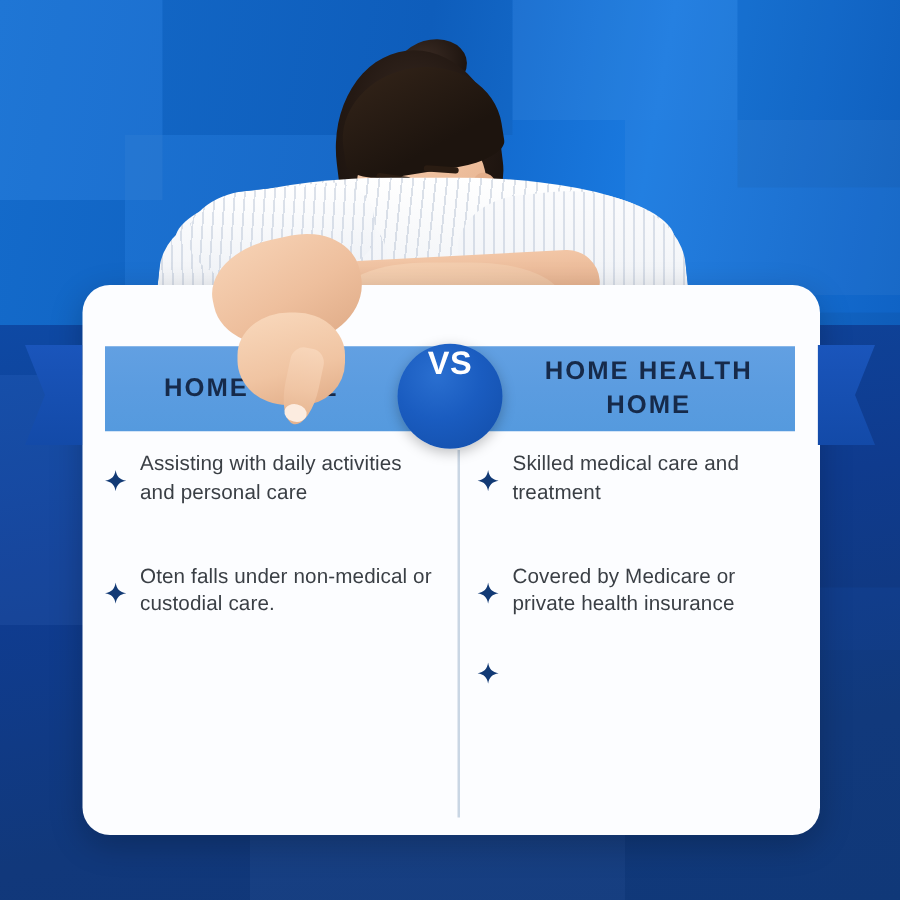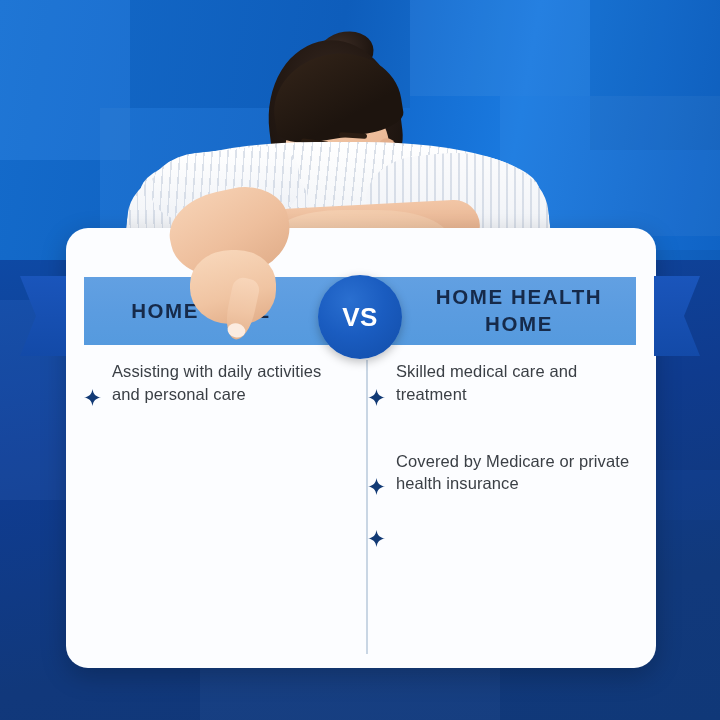--- a/index.html
+++ b/index.html
@@ -168,21 +168,21 @@
   .ribbon-tail.right{ right:20px; clip-path:polygon(0 0, 100% 0, calc(100% - 16px) 50%, 100% 100%, 0 100%); }
   #ribbon{
     position:absolute; left:84px; top:13px; width:552px; height:68px;
     background:linear-gradient(180deg,#62a0e2 0%,#5b9ce0 50%,#559ade 100%);
   }
 
   #vs-badge{
     position:absolute; left:318px; top:275px; width:84px; height:84px;
     background:radial-gradient(circle at 38% 30%, #2a6fd0 0%, #1a5cc0 45%, #124da8 100%);
     border-radius:50%; z-index:8;
-    display:flex; align-items:center; justify-content:center;
+    display:flex; justify-content:center;
     box-shadow:0 3px 10px rgba(0,0,0,.25);
   }
   #vs-badge span{
     color:#ffffff; font-size:26px; font-weight:bold; letter-spacing:.5px;
   }
 
   .col-title{
     position:absolute; top:0; height:68px;
     display:flex; align-items:center; justify-content:center; text-align:center;
     color:#162a4a; font-size:20.5px; font-weight:bold; letter-spacing:1.6px;
@@ -190,27 +190,27 @@
   }
   .col-title.left{ left:84px; width:234px; }
   .col-title.right{ left:402px; width:234px; }
 
   
   #cols{
     position:absolute; left:66px; top:356px; width:590px; height:312px; z-index:7;
     display:flex;
   }
   .col{ width:300px; padding:4px 16px 0 18px; }
-  .col.right{ width:290px; padding-left:2px; }
+  .col.right{ width:290px; padding-left:16px; }
   #divider{
     position:absolute; left:300px; top:4px; width:1.5px; height:294px;
     background:#c9d6e4;
   }
   .bullet{
-    display:flex; gap:11px; align-items:flex-end; margin-bottom:27px;
+    display:flex; gap:11px; align-items:center; margin-bottom:27px;
   }
   .star{
     flex:0 0 auto; width:17px; height:17px; margin-top:4px;
     color:#123a75; line-height:1;
   }
   .star svg{ display:block; }
   .btext{
     color:#3a3f45; font-size:16.5px; line-height:1.38; letter-spacing:.1px;
   }
   .col.left .bullet:nth-child(1){ margin-bottom:44px; }
@@ -284,20 +284,28 @@
 
   <div class="col left">
     <div class="bullet">
       <span class="star">
         <svg width="17" height="17" viewBox="0 0 24 24">
             <path fill="currentColor" d="M12 0 C13.1 7.4 16.6 10.9 24 12 C16.6 13.1 13.1 16.6 12 24 C10.9 16.6 7.4 13.1 0 12 C7.4 10.9 10.9 7.4 12 0 Z"></path>
           </svg>
       </span>
       <span class="btext">Assisting with daily activities and personal care</span>
     </div>
+    <div class="bullet">
+      <span class="star">
+        <svg width="17" height="17" viewBox="0 0 24 24">
+            <path fill="currentColor" d="M12 0 C13.1 7.4 16.6 10.9 24 12 C16.6 13.1 13.1 16.6 12 24 C10.9 16.6 7.4 13.1 0 12 C7.4 10.9 10.9 7.4 12 0 Z"></path>
+          </svg>
+      </span>
+      <span class="btext">Oten falls under non-medical or custodial care.</span>
+    </div>
   </div>
 
   <div class="col right">
     <div class="bullet">
       <span class="star">
         <svg width="17" height="17" viewBox="0 0 24 24">
             <path fill="currentColor" d="M12 0 C13.1 7.4 16.6 10.9 24 12 C16.6 13.1 13.1 16.6 12 24 C10.9 16.6 7.4 13.1 0 12 C7.4 10.9 10.9 7.4 12 0 Z"></path>
           </svg>
       </span>
       <span class="btext">Skilled medical care and treatment</span>

